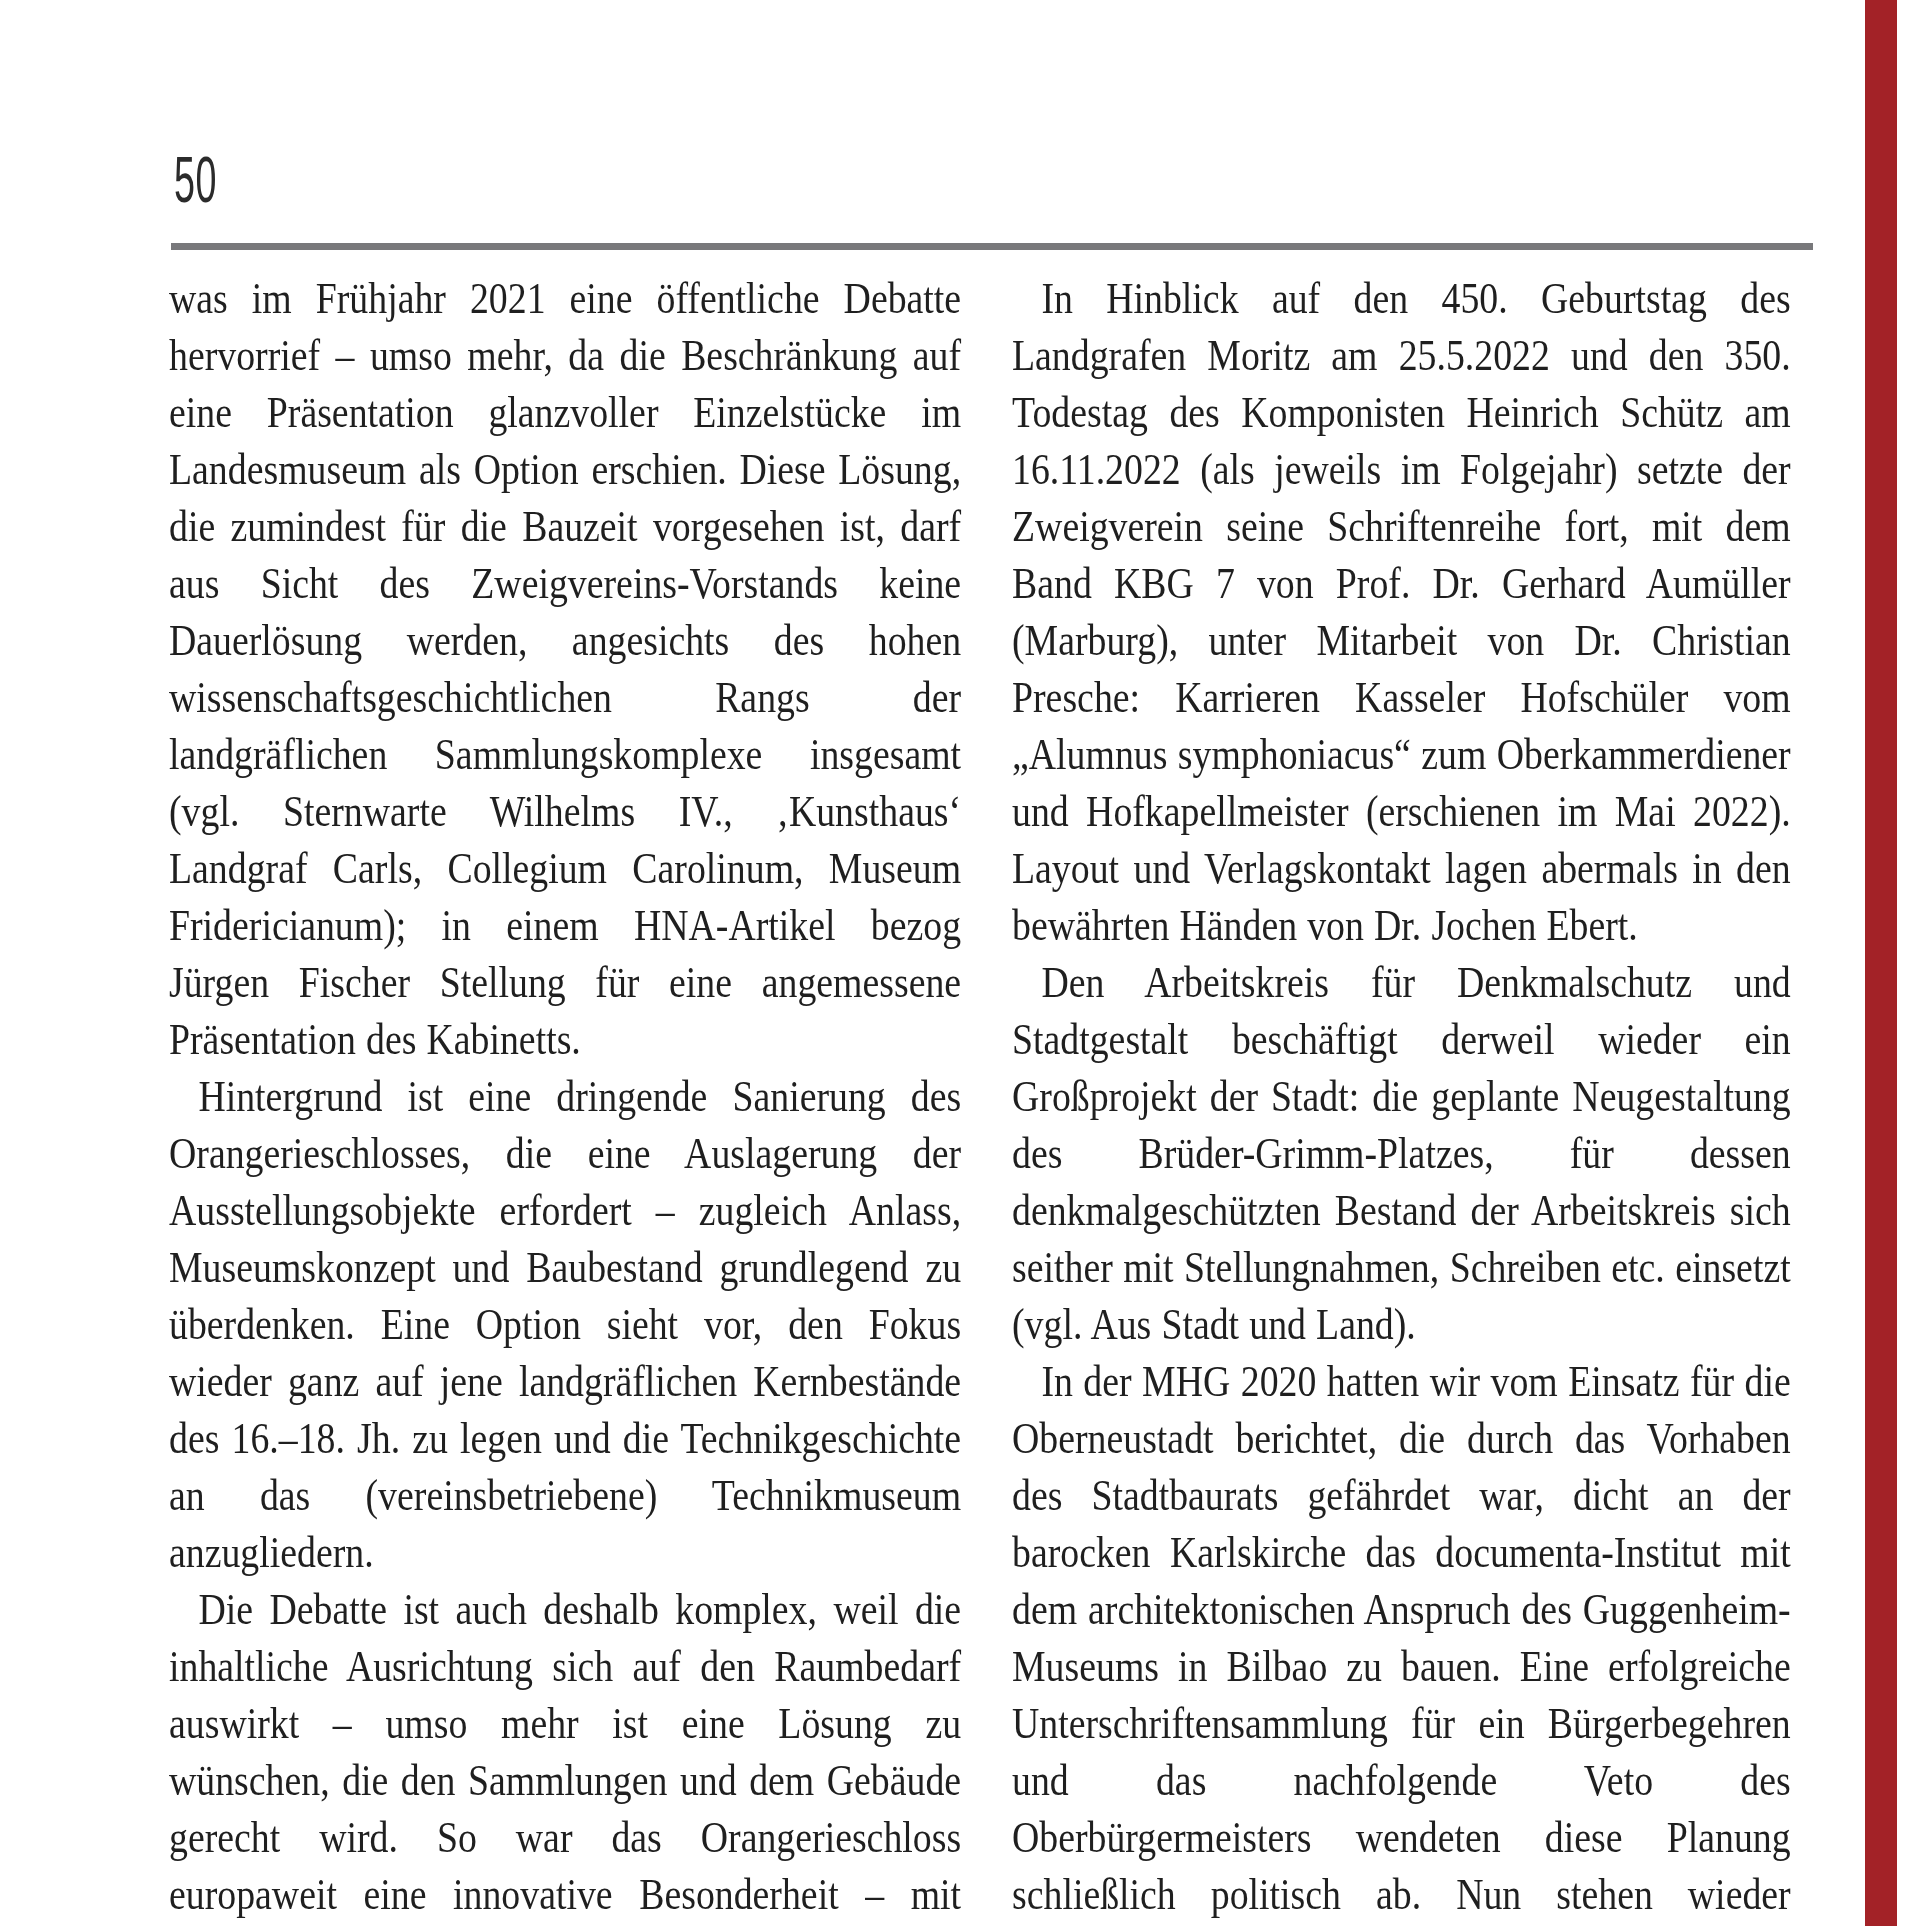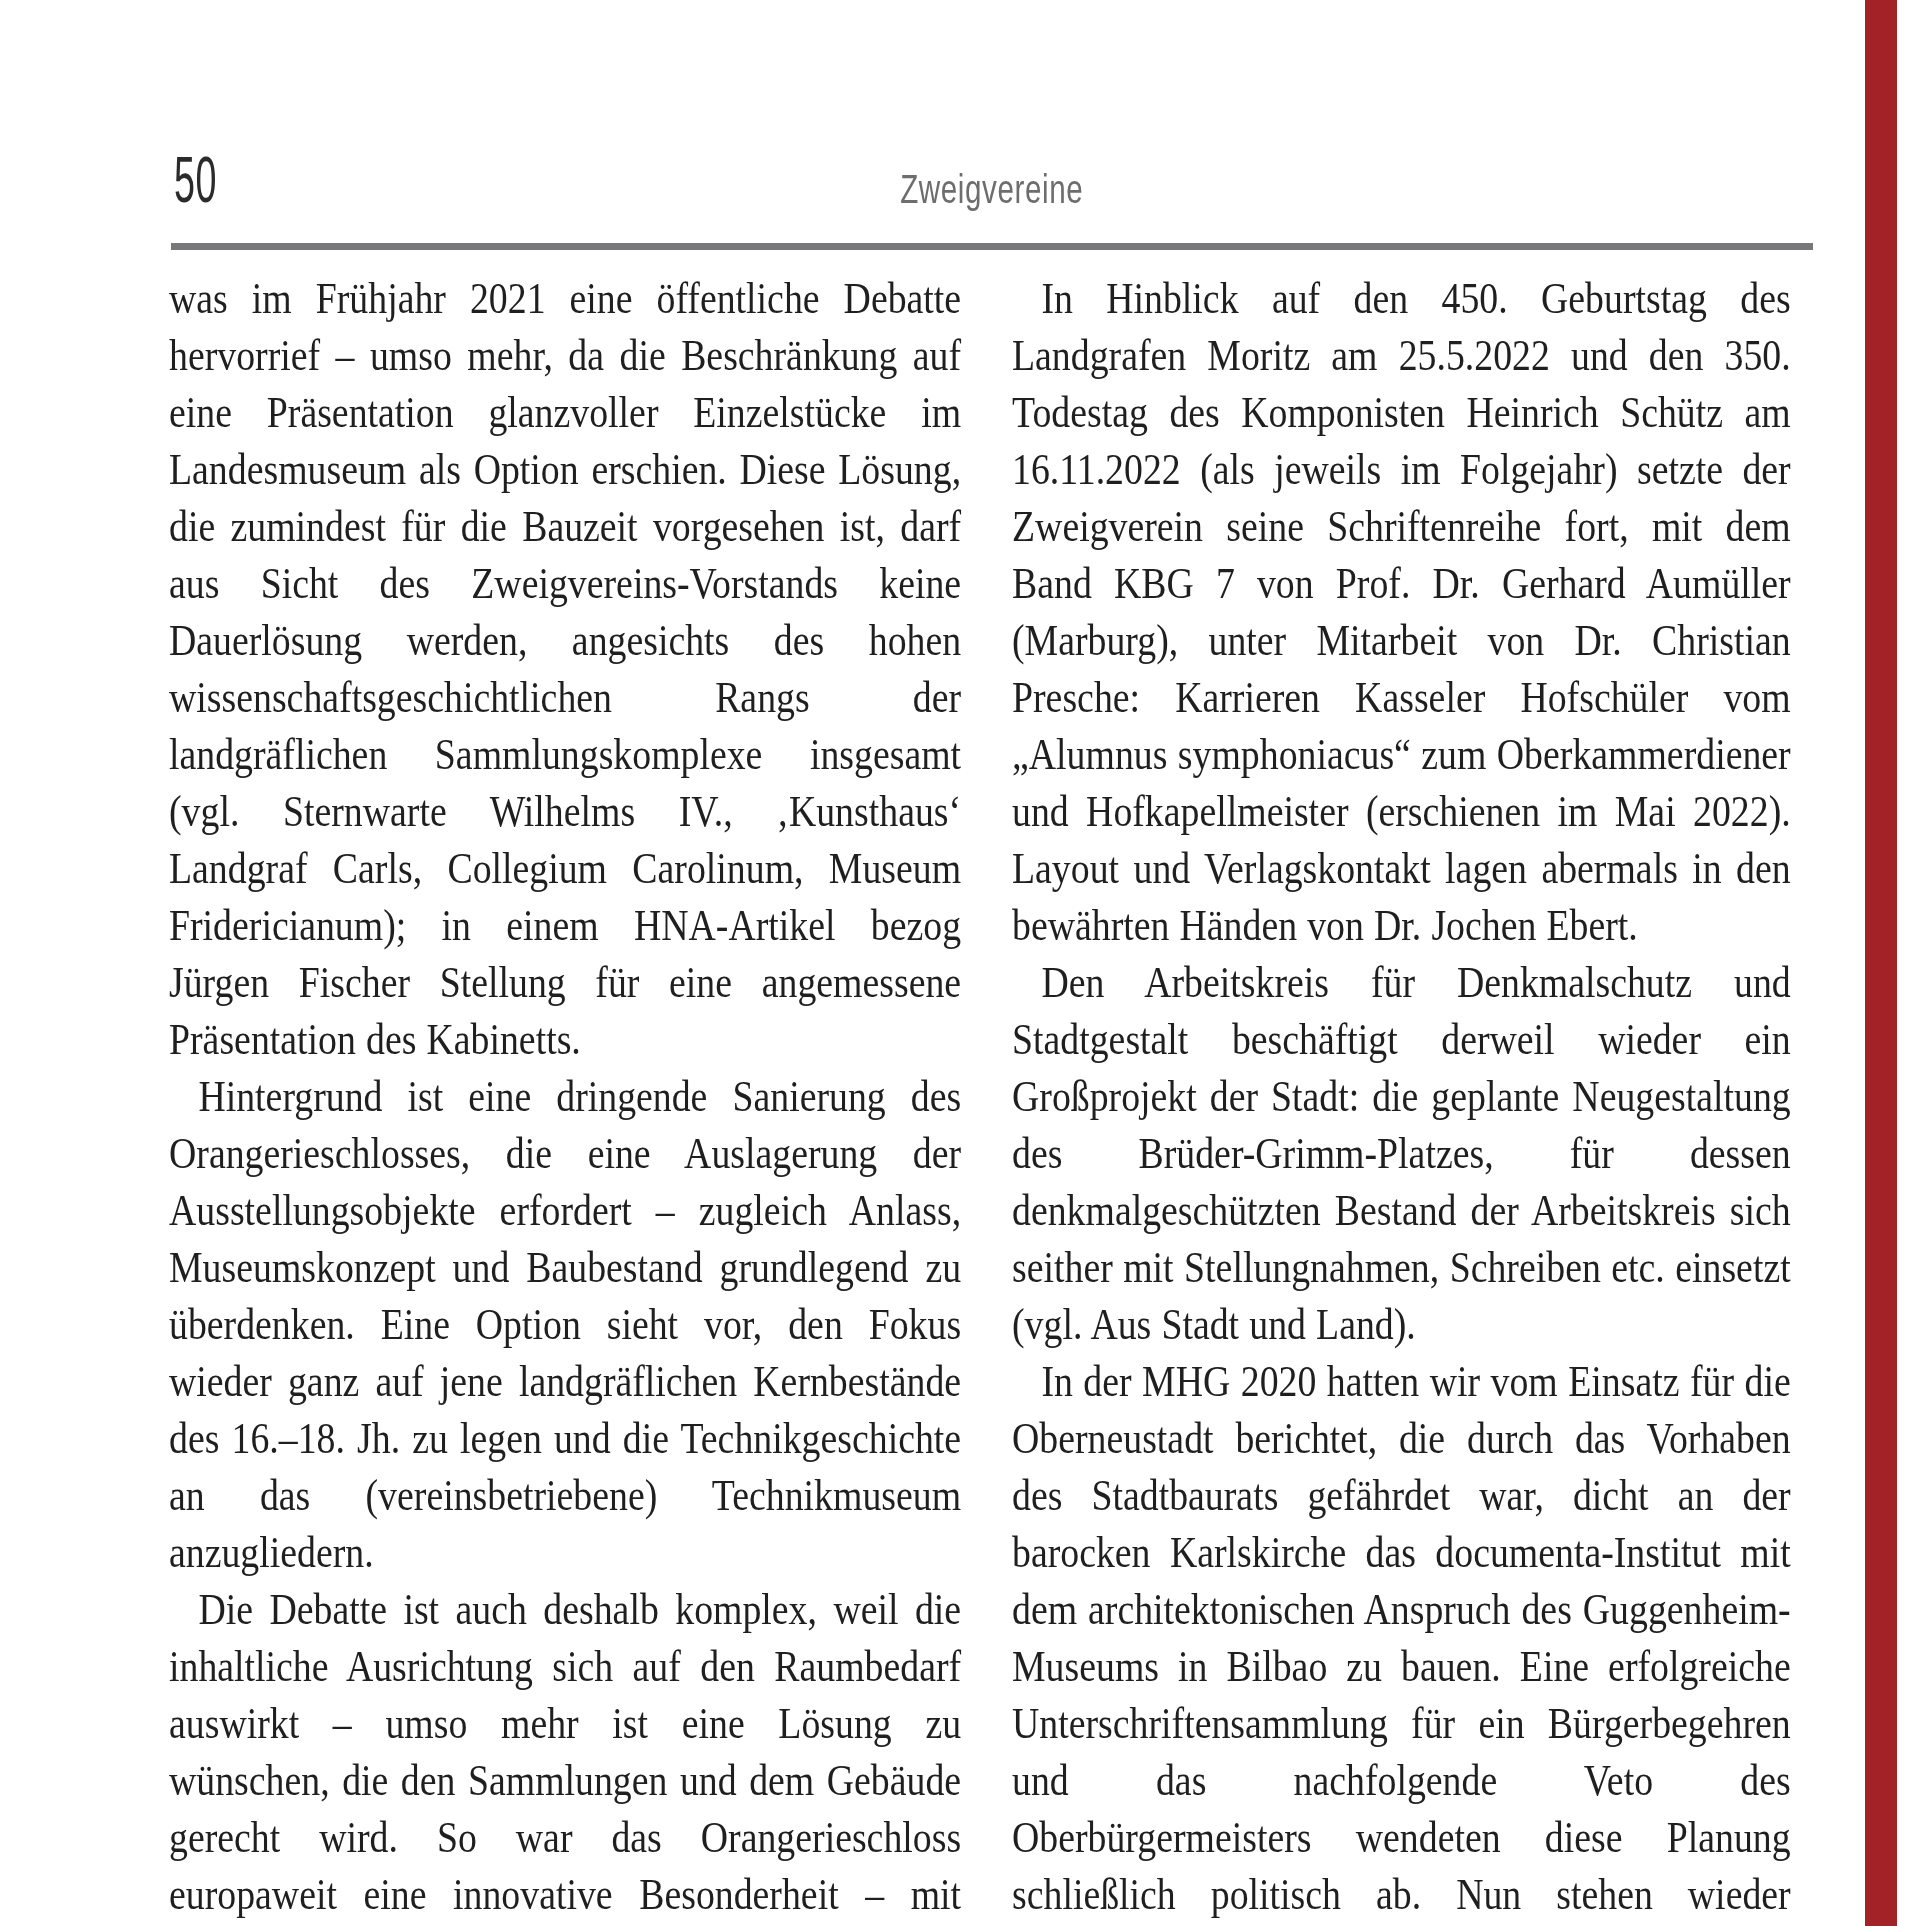--- a/index.html
+++ b/index.html
@@ -83,23 +83,20 @@
     height: 2774px;
     background: var(--color-red-bar, #a32227);
   }
 </style>
 </head>
 <body>
 
 <div class="page">
   <div class="page-number">50</div>
 
-  <div class="running-head">
-    <span class="rh-inner">Zweigvereine</span>
-  </div>
 
   <div class="header-rule"></div>
 
   <div class="column column-left">
     <div class="col-inner" id="col-left">
         <p>was im Frühjahr 2021 eine öffentliche Debatte hervorrief – umso mehr, da die Beschränkung auf eine Präsentation glanzvoller Einzelstücke im Landesmuseum als Option erschien. Diese Lösung, die zumindest für die Bauzeit vorgesehen ist, darf aus Sicht des Zweigvereins-Vorstands keine Dauerlösung werden, angesichts des hohen wissenschaftsgeschichtlichen Rangs der landgräflichen Sammlungskomplexe insgesamt (vgl. Sternwarte Wilhelms IV., ‚Kunsthaus‘ Landgraf Carls, Collegium Carolinum, Museum Fridericianum); in einem HNA-Artikel bezog Jürgen Fischer Stellung für eine angemessene Präsentation des Kabinetts.</p>
         <p class="indent">Hintergrund ist eine dringende Sanierung des Orangerieschlosses, die eine Auslagerung der Ausstellungsobjekte erfordert – zugleich Anlass, Museumskonzept und Baubestand grundlegend zu überdenken. Eine Option sieht vor, den Fokus wieder ganz auf jene landgräflichen Kernbestände des 16.–18. Jh. zu legen und die Technikgeschichte an das (vereinsbetriebene) Technikmuseum anzugliedern.</p>
         <p class="indent">Die Debatte ist auch deshalb komplex, weil die inhaltliche Ausrichtung sich auf den Raumbedarf auswirkt – umso mehr ist eine Lösung zu wünschen, die den Sammlungen und dem Gebäude gerecht wird. So war das Orangerieschloss europaweit eine innovative Besonderheit – mit neuartig kombinierten architektonischen Vorbildern aus Frankreich (wodurch auch zeitgemäße Garten-bezogene Sommerappartements und Festsäle entstanden, wie es sie im nahen Stadtschloss nicht gab). Das Bauwerk wurde zum Vorbild für das Schloss in Biebrich, und die Kasseler Planungen beeinflussten auch den Dresdener Zwinger. Der Neuaufbau von 1977–81 hat diese Zusammenhänge durch eine neue Innenaufteilung jedoch größtenteils zerstört, so dass der Umbau zugleich auch eine Chance bedeutet.</p>
       </div>
   </div>

